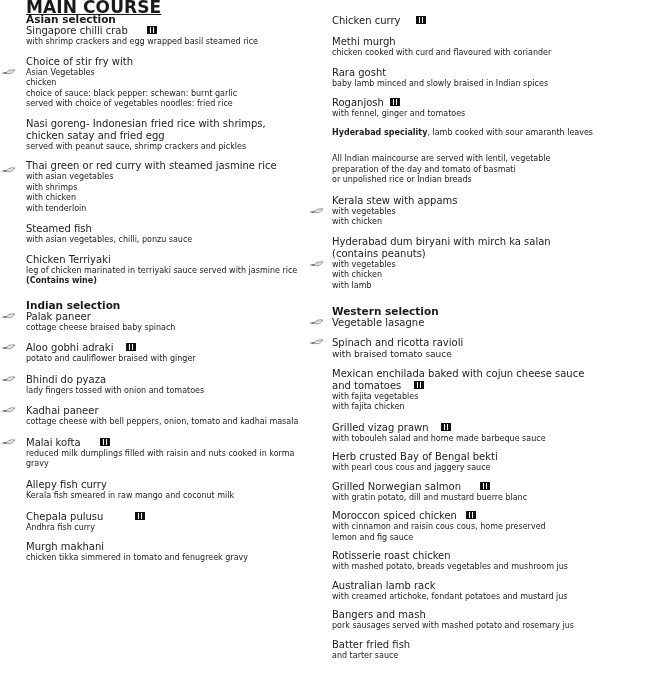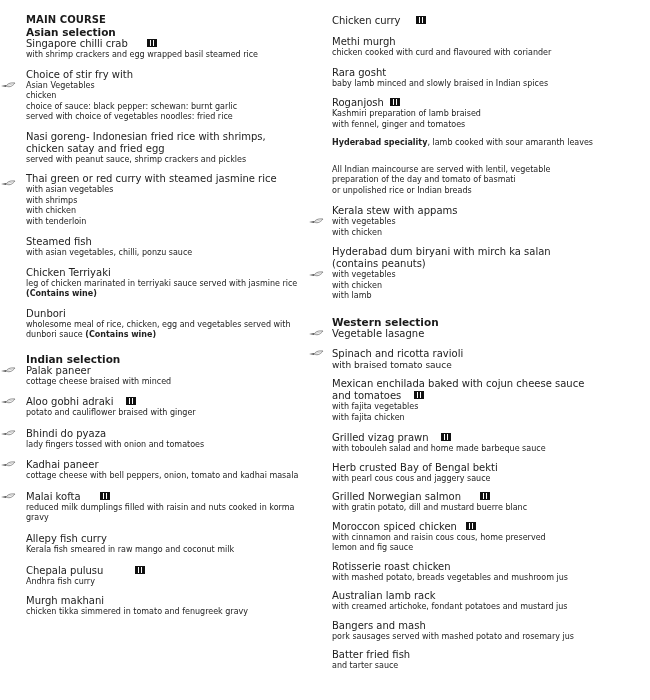--- a/index.html
+++ b/index.html
@@ -17,24 +17,25 @@
     }
     .col {
       position: absolute;
       top: 0;
     }
     .col-left { left: 26px; width: 292px; }
     .col-right { left: 332px; width: 309px; }
 
     .title {
       font-weight: bold;
-      font-size: 10px;
+      font-size: 17px;
       line-height: 12px;
-      margin-top: 14px;
+      margin-top: 1px;
       letter-spacing: 0.1px;
+      text-decoration: underline;
     }
     .section {
       font-weight: bold;
       font-size: 10.5px;
       line-height: 12px;
     }
     .item {
       position: relative;
     }
     .item-name {
@@ -138,33 +139,29 @@
   <div class="item" style="margin-top:9px">
     <div class="item-name">Steamed fish</div>
     <div class="item-desc">with asian vegetables, chilli, ponzu sauce</div>
   </div>
 
   <div class="item" style="margin-top:8px">
     <div class="item-name">Chicken Terriyaki</div>
     <div class="item-desc"><span>leg of chicken marinated in terriyaki sauce served with jasmine rice</span> <b>(Contains wine)</b></div>
   </div>
 
-  <div class="item" style="margin-top:8px">
-    <div class="item-name">Dunbori</div>
-    <div class="item-desc"><span>wholesome meal of rice, chicken, egg and vegetables served with dunbori sauce</span> <b>(Contains wine)</b></div>
-  </div>
 
   <div class="section" style="margin-top:12px">Indian selection</div>
 
   <div class="item">
     <svg class="veg-icon" style="top:2px">
         <use href="#leaf"></use>
       </svg>
     <div class="item-name">Palak paneer</div>
-    <div class="item-desc">cottage cheese braised with minced</div>
+    <div class="item-desc">cottage cheese braised baby spinach</div>
   </div>
 
   <div class="item" style="margin-top:9px">
     <svg class="veg-icon" style="top:2px">
         <use href="#leaf"></use>
       </svg>
     <div class="item-name"><span>Aloo gobhi adraki</span>&nbsp;&nbsp;&nbsp;&nbsp;<span class="spicy-icon"></span></div>
     <div class="item-desc">potato and cauliflower braised with ginger</div>
   </div>
 
@@ -218,21 +215,20 @@
     <div class="item-desc">chicken cooked with curd and flavoured with coriander</div>
   </div>
 
   <div class="item" style="margin-top:8px">
     <div class="item-name">Rara gosht</div>
     <div class="item-desc" style="width:240px">baby lamb minced and  slowly braised in Indian spices</div>
   </div>
 
   <div class="item" style="margin-top:8px">
     <div class="item-name"><span>Roganjosh</span>&nbsp;&nbsp;<span class="spicy-icon"></span></div>
-    <div class="item-desc">Kashmiri preparation of lamb braised</div>
     <div class="item-desc">with fennel, ginger and tomatoes</div>
   </div>
 
   <div class="item" style="margin-top:8px">
     <div class="item-desc" style="white-space:nowrap"><b>Hyderabad speciality</b><span>, lamb cooked with sour amaranth leaves</span></div>
   </div>
 
   <div style="margin-top:16px">
     <div class="note">All Indian maincourse are served with lentil, vegetable</div>
     <div class="note">preparation of the day and tomato of basmati</div>

